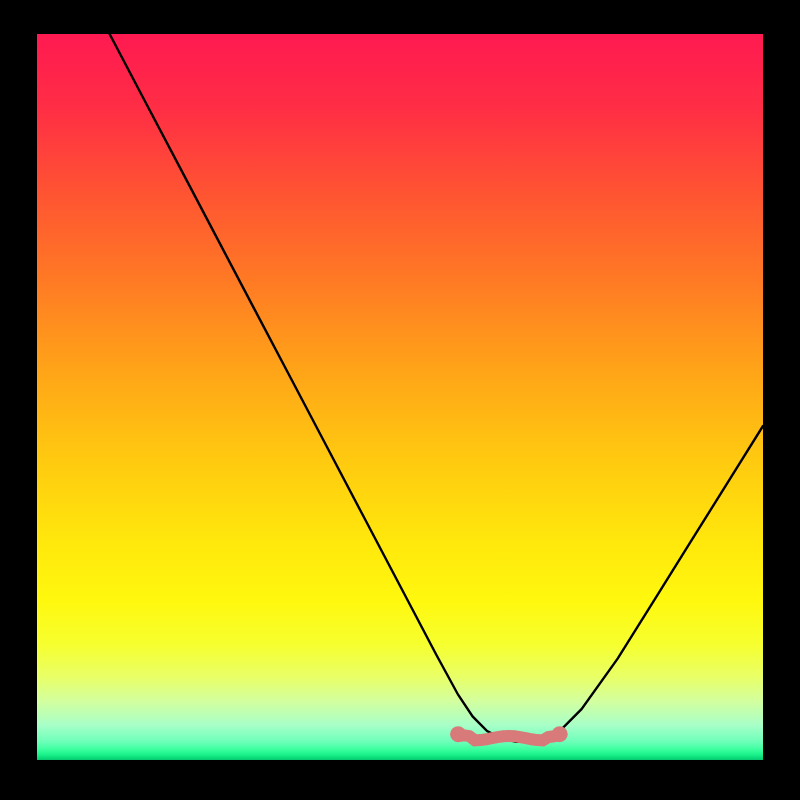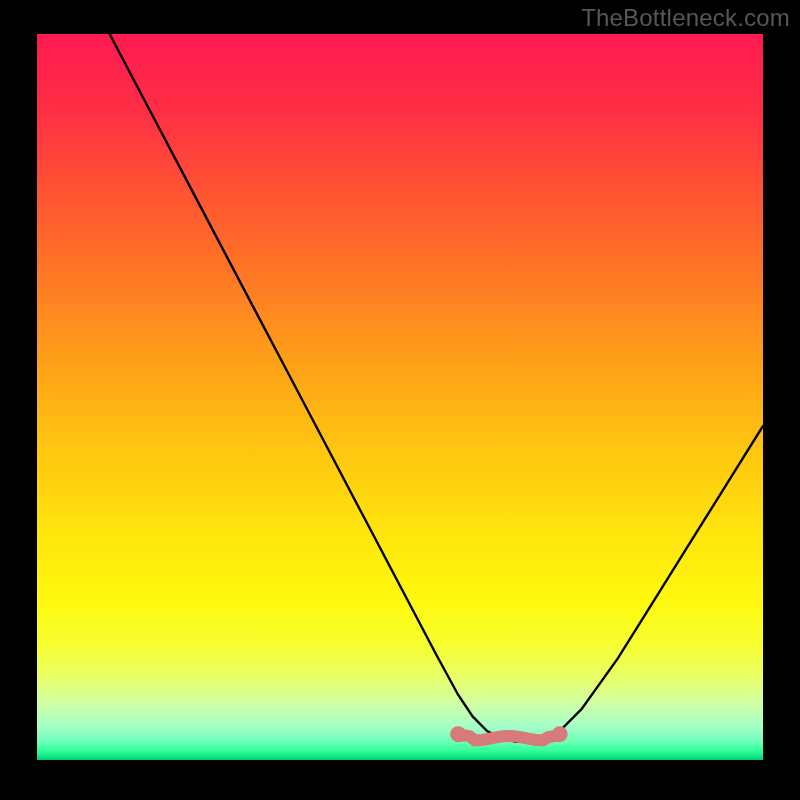--- a/index.html
+++ b/index.html
@@ -41,21 +41,20 @@
   }
   svg.curves {
     position: absolute;
     inset: 0;
   }
 </style>
 </head>
 <body>
 <div class="frame">
 
-  <div class="watermark">TheBottleneck.com</div>
 
   <div class="plot-box">
     <svg class="gradient" viewBox="0 0 726 726" preserveAspectRatio="none">
       <defs>
         <linearGradient id="bg" x1="0" y1="0" x2="0" y2="1">
           <stop offset="0.00" stop-color="#ff1a51"></stop>
           <stop offset="0.10" stop-color="#ff2d45"></stop>
           <stop offset="0.22" stop-color="#ff5432"></stop>
           <stop offset="0.34" stop-color="#ff7a24"></stop>
           <stop offset="0.46" stop-color="#ffa318"></stop>

